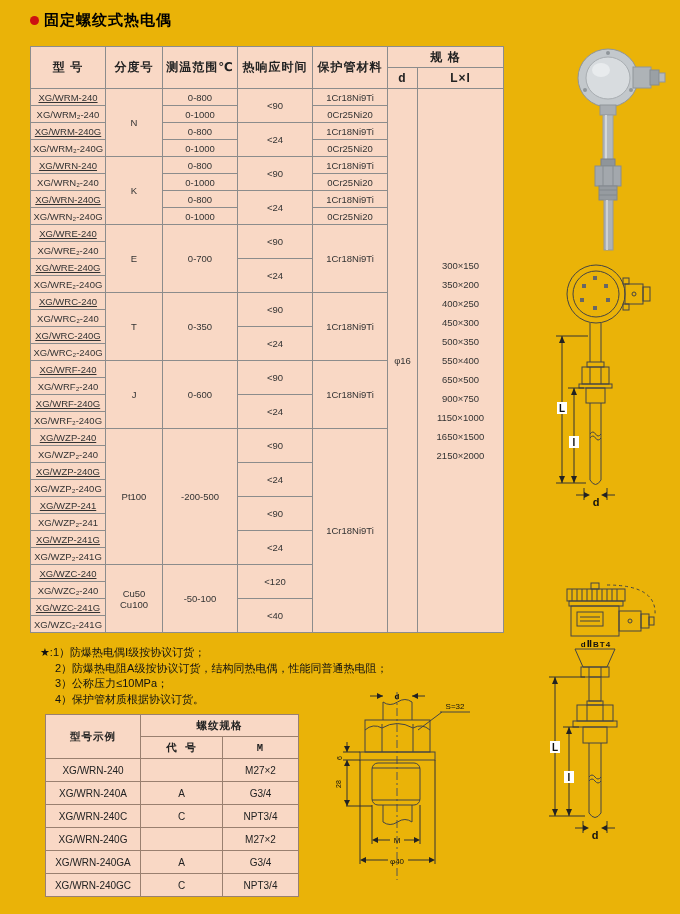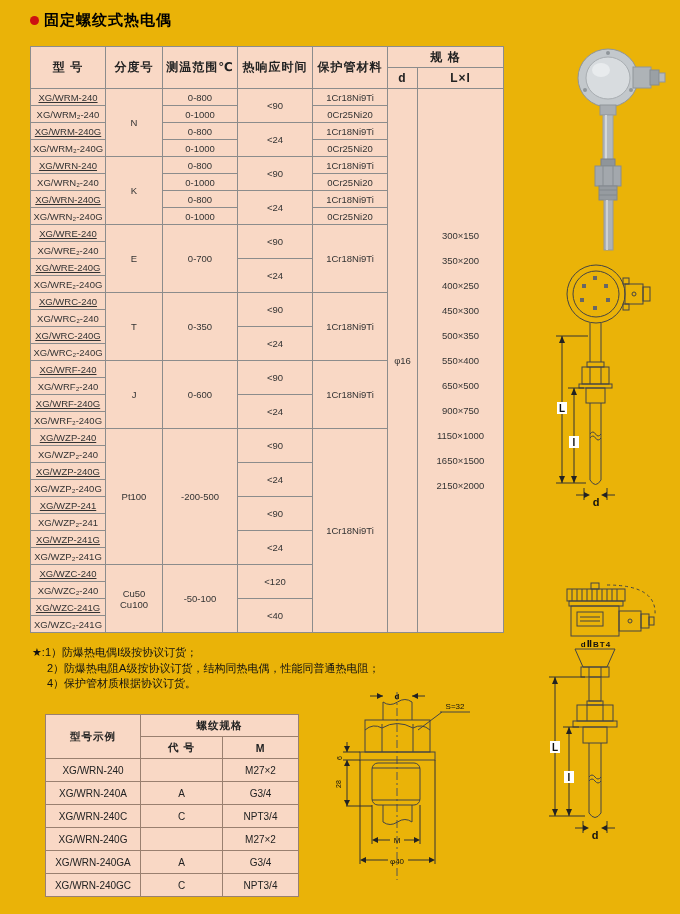--- a/index.html
+++ b/index.html
@@ -24,38 +24,38 @@
     border:1px solid #8c8c8c; text-align:center; vertical-align:middle;
     overflow:hidden; color:#333;
   }
   .main-table thead tr { height:21px; }
   .main-table th { font-size:12px; font-weight:bold; color:#222; letter-spacing:1px;margin-top:29px; }
   .main-table tbody tr { height:17px; }
   .main-table td { font-size:9.5px; white-space:pre-line; }
   .c-model-top, .c-model-bottom { font-size:9px; line-height:13px; }
   .c-model-top { border-bottom:none; vertical-align:bottom;text-decoration:underline; }
   .c-model-bottom { border-top:none; vertical-align:top; }
-  .c-lxi { line-height:25px; font-size:9.5px; }
+  .c-lxi { line-height:19px; font-size:9.5px; }
   .c-d { font-size:9.5px; }
 
   
-  .notes { position:absolute; left:32px; top:645px; font-size:11px; line-height:15.5px; color:#111; }
+  .notes { position:absolute; left:40px; top:645px; font-size:11px; line-height:15.5px; color:#111; }
   .note-line + .note-line { padding-left:15px; }
 
   
   .thread-table {
     position:absolute; left:45px; top:714px; width:253px;
     background:#f9d8c5; border:1.5px solid #8c6a55;
   }
   .thread-table th, .thread-table td {
     border:1px solid #9a8070; text-align:center; vertical-align:middle; color:#222;
   }
   .thread-table thead tr { height:22px; }
   .thread-table tbody tr { height:23px; }
-  .thread-table th { font-size:10.5px; font-weight:bold; letter-spacing:1px; }
+  .thread-table th { font-size:10.5px; font-weight:bold; letter-spacing:1px;font-family:Liberation Mono, monospace; }
   .thread-table td { font-size:10px; }
 
   
   .drawing { position:absolute; }
   svg text { font-family:"Liberation Sans","DejaVu Sans",sans-serif; }
 </style>
 </head>
 <body>
 
 <div class="page">
@@ -246,20 +246,21 @@
         </tr>
         <tr>
           <td class="c-model-bottom">XG/WZC₂-241G</td>
         </tr>
       </tbody>
   </table>
 
   <div class="notes">
     <div class="note-line">★:1）防爆热电偶Ⅰ级按协议订货；</div>
     <div class="note-line">2）防爆热电阻A级按协议订货，结构同热电偶，性能同普通热电阻；</div>
+    <div class="note-line">3）公称压力≤10MPa；</div>
     <div class="note-line">4）保护管材质根据协议订货。</div>
   </div>
 
   <table class="thread-table">
     <colgroup>
         <col style="width:95px">
         <col style="width:82px">
         <col style="width:76px">
       </colgroup>
     <thead>

